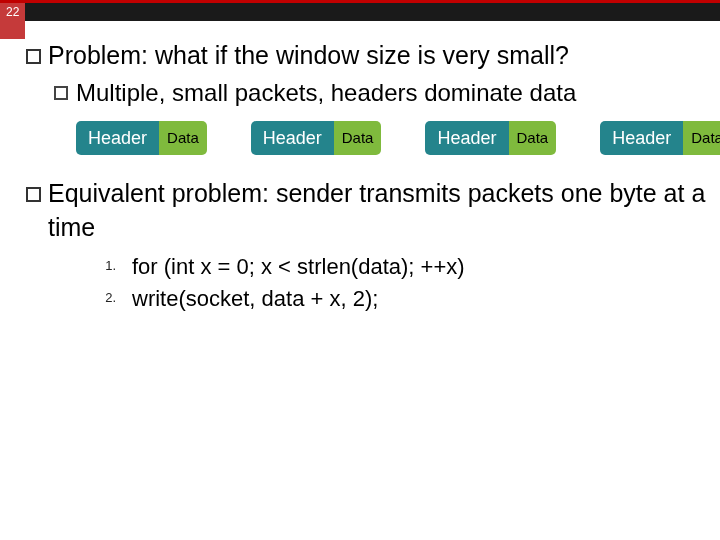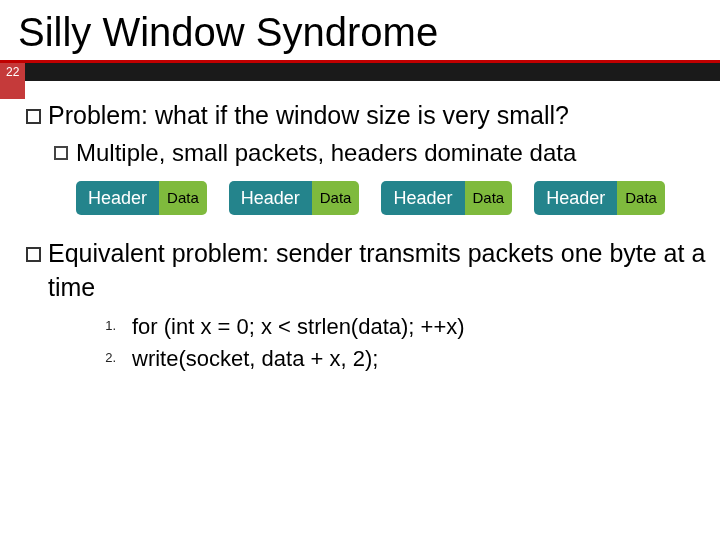--- a/index.html
+++ b/index.html
@@ -10,34 +10,33 @@
   .pagebar { width: 100%; height: 18px; display: flex; }
   .pagebadge { background: #c53a3a; color: #fff; font-size: 12px; padding: 1px 6px; display: inline-block; height: 36px; line-height: 16px; }
   .pagebar-rest { flex: 1; background: #1a1a1a; height: 18px; }
   .body { padding: 18px 12px 0 22px; }
   ul.top { list-style: none; }
   ul.top > li { position: relative; padding-left: 26px; font-size: 25px; line-height: 1.35; margin-bottom: 6px; }
   ul.top > li::before { content: ""; position: absolute; left: 4px; top: 10px; width: 11px; height: 11px; border: 2px solid #333; background: transparent; }
   ul.sub { list-style: none; margin-top: 4px; }
   ul.sub > li { position: relative; padding-left: 28px; font-size: 24px; line-height: 1.35; }
   ul.sub > li::before { content: ""; position: absolute; left: 6px; top: 9px; width: 10px; height: 10px; border: 2px solid #444; background: transparent; }
-  .packets { display: flex; gap: 22px; padding: 12px 0 16px 28px; }
+  .packets { display: flex; gap: 44px; padding: 12px 0 16px 28px; }
   .packet { display: flex; }
   .hdr { background: #24848c; color: #fff; font-size: 18px; padding: 5px 12px; border-radius: 5px 0 0 5px; }
   .dat { background: #7fba3d; color: #000; font-size: 15px; padding: 6px 8px; border-radius: 0 5px 5px 0; display: flex; align-items: center; }
   ol.code { list-style: none; counter-reset: ln; margin-top: 6px; padding-left: 38px; }
   ol.code > li { counter-increment: ln; position: relative; font-size: 22px; line-height: 1.45; padding-left: 46px; }
   ol.code > li::before { content: counter(ln) "."; position: absolute; left: 0; top: 6px; font-size: 13px; color: #222; width: 30px; text-align: right; }
 </style>
 </head>
 <body>
 
 <div class="slide">
 
-  <div class="title">Silly Window Syndrome</div>
   <div class="title-underline"></div>
 
   <div class="pagebar">
     <span class="pagebadge">22</span>
     <span class="pagebar-rest"></span>
   </div>
 
   <div class="body">
     <ul class="top">
       <li>

